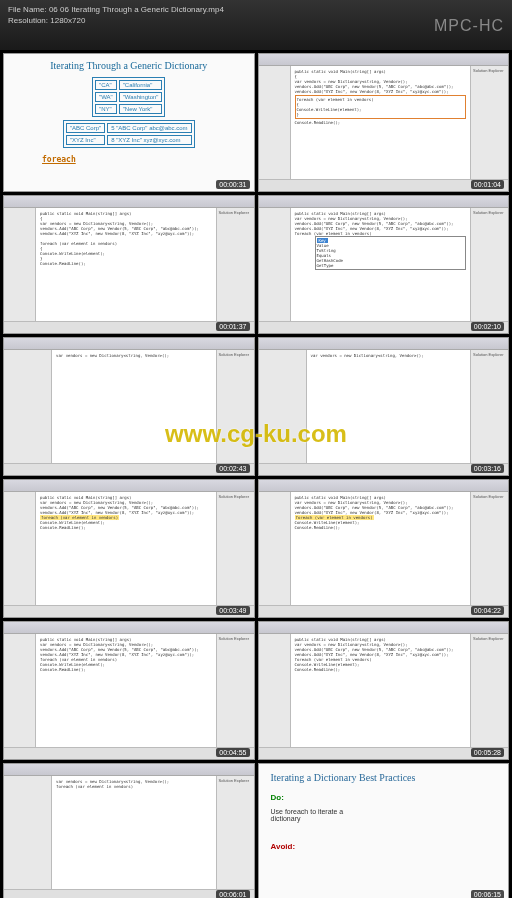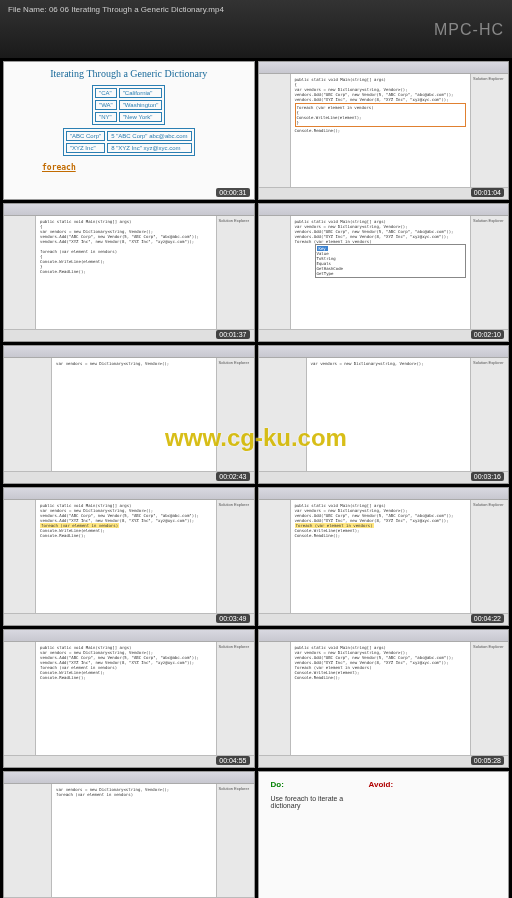--- a/index.html
+++ b/index.html
@@ -1,17 +1,17 @@
 <!DOCTYPE html>
 <html><head>
 <meta charset="utf-8">
 <style>
   * { box-sizing: border-box; margin: 0; padding: 0; }
   body { width: 512px; height: 898px; background: #000; font-family: "Segoe UI", Arial, sans-serif; overflow: hidden; }
-  .player-header { height: 58px; background: linear-gradient(#333, #1a1a1a); color: #ccc; font-size: 8px; line-height: 11px; padding: 4px 8px; display: flex; justify-content: space-between; align-items: flex-start; }
+  .player-header { height: 50px; background: linear-gradient(#333, #1a1a1a); color: #ccc; font-size: 8px; line-height: 11px; padding: 4px 8px; display: flex; justify-content: space-between; align-items: flex-start; }
   .meta-lines div { white-space: nowrap; }
   .logo { font-size: 16px; font-weight: 300; color: #888; letter-spacing: 1px; align-self: center; }
   .grid { display: grid; grid-template-columns: 1fr 1fr; grid-auto-rows: 139px; gap: 3px; padding: 3px; background: #000; }
   .thumb { background: #f5f5f5; position: relative; overflow: hidden; border: 1px solid #999; }
   .ts { position: absolute; bottom: 2px; right: 4px; background: rgba(0,0,0,.7); color: #fff; font-size: 7px; padding: 1px 3px; border-radius: 2px; }
   
   .slide { background: #fafafa; display: flex; flex-direction: column; align-items: center; padding: 6px 24px; }
   .slide-title { color: #1a6a9a; font-size: 10px; font-family: Georgia, serif; margin-bottom: 6px; }
   .mini-table { border: 1px solid #2b7fb3; font-size: 6px; color: #2b7fb3; margin-bottom: 3px; }
   .mini-table td { border: 1px solid #2b7fb3; padding: 1px 3px; }
@@ -24,33 +24,34 @@
   .ide-right { width: 38px; background: #e8e8e8; border-left: 1px solid #bbb; font-size: 4px; color: #555; padding: 2px; line-height: 5px; }
   .ide-bottom { height: 12px; background: #e0e0e0; border-top: 1px solid #bbb; }
   .hl-orange { border: 1px solid #e08030; padding: 1px; margin: 1px 0; }
   .hl-blue { background: #3b82d0; color: #fff; padding: 0 2px; display: inline-block; }
   .hl-yellow { background: #ffe680; padding: 0 1px; }
   .watermark { position: absolute; top: 48%; left: 50%; transform: translate(-50%, -50%); font-size: 24px; font-weight: bold; color: #d4b800; opacity: .9; white-space: nowrap; z-index: 50; pointer-events: none; text-shadow: 0 0 2px #fff; }
   .container { position: relative; }
   
   .bp { background: #fafafa; padding: 8px 12px; font-size: 8px; }
   .bp-title { color: #2a6a9a; font-family: Georgia, serif; font-size: 10px; margin-bottom: 10px; text-align: left; }
-  .bp-cols { display: flex; gap: 8px; }
+  .bp-cols { display: flex; gap: 20px; flex-direction: column; }
   .bp-do { color: #008000; font-weight: bold; }
   .bp-avoid { color: #b00000; font-weight: bold; }
   .bp-text { font-size: 7px; color: #333; margin-top: 6px; max-width: 90px; }
 </style>
 </head>
 <body>
 
 <div class="container">
 
   <div class="player-header">
     <div class="meta-lines">
       <div><span>File Name:</span> <span>06 06 Iterating Through a Generic Dictionary.mp4</span></div>
+      <div><span>Resolution:</span> <span>1280x720</span></div>
     </div>
     <div class="logo">MPC-HC</div>
   </div>
 
   <div class="watermark">www.cg-ku.com</div>
 
   <div class="grid">
 
     <div class="thumb slide">
       <div class="slide-title">Iterating Through a Generic Dictionary</div>
@@ -288,20 +289,21 @@
           </div>
           <div class="ide-right">
             <div>Solution Explorer</div>
           </div>
         </div>
         <div class="ide-bottom"></div>
       <div class="ts">00:06:01</div>
     </div>
 
     <div class="thumb bp">
+      <div class="bp-title">Iterating a Dictionary Best Practices</div>
       <div class="bp-cols">
         <div>
           <div class="bp-do">Do:</div>
           <div class="bp-text">Use foreach to iterate a dictionary</div>
         </div>
         <div>
           <div class="bp-avoid">Avoid:</div>
         </div>
       </div>
       <div class="ts">00:06:15</div>

